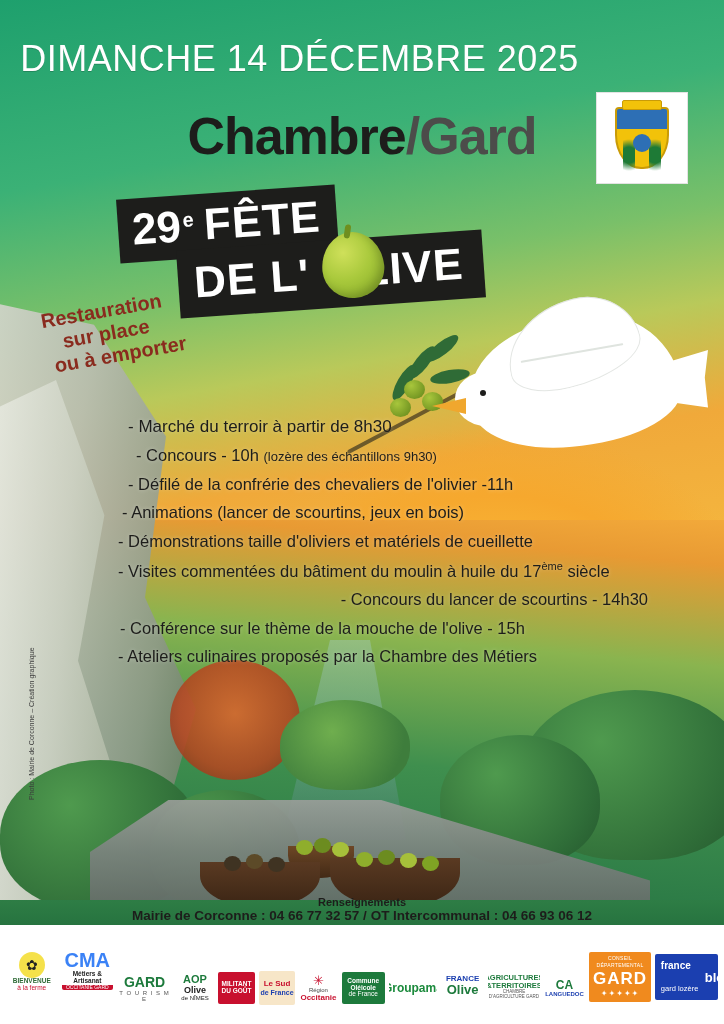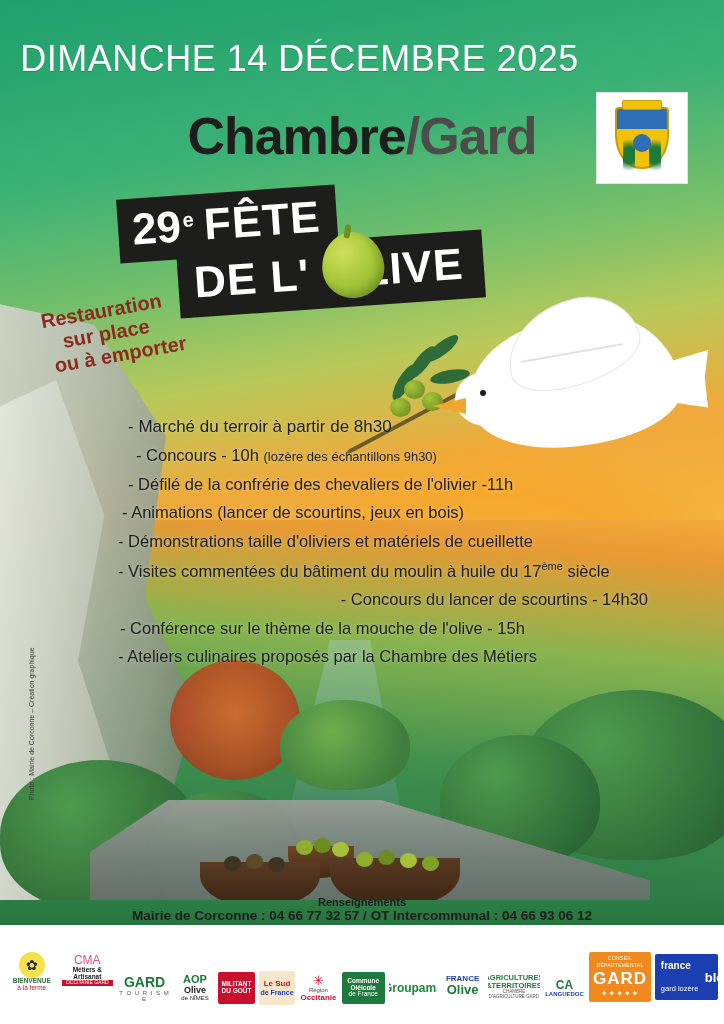--- a/index.html
+++ b/index.html
@@ -431,21 +431,21 @@
 
     <div class="logo lg-bienvenue">
       <div class="circle-logo" style="background:#f5e14a;">
         <span style="font-size:14px;">✿</span>
       </div>
       <span class="lbl-bold olive-green">BIENVENUE</span>
       <span class="red">à la ferme</span>
     </div>
 
     <div class="logo lg-cma">
-      <span style="font-size:12px;font-weight:normal;color:#ec4899;">CMA</span>
+      <span style="font-size:20px;font-weight:bold;color:#3b82f6;">CMA</span>
       <span class="lbl-bold">Métiers &amp; Artisanat</span>
       <span style="background:#c8102e;color:#fff;width:100%;font-size:5px;">OCCITANIE GARD</span>
     </div>
 
     <div class="logo lg-gardtourisme">
       <span style="font-size:14px;font-weight:bold;color:#1d7a3c;">GARD</span>
       <span style="font-size:6px;letter-spacing:1px;color:#555;">T O U R I S M E</span>
     </div>
 
     <div class="logo lg-aop">

